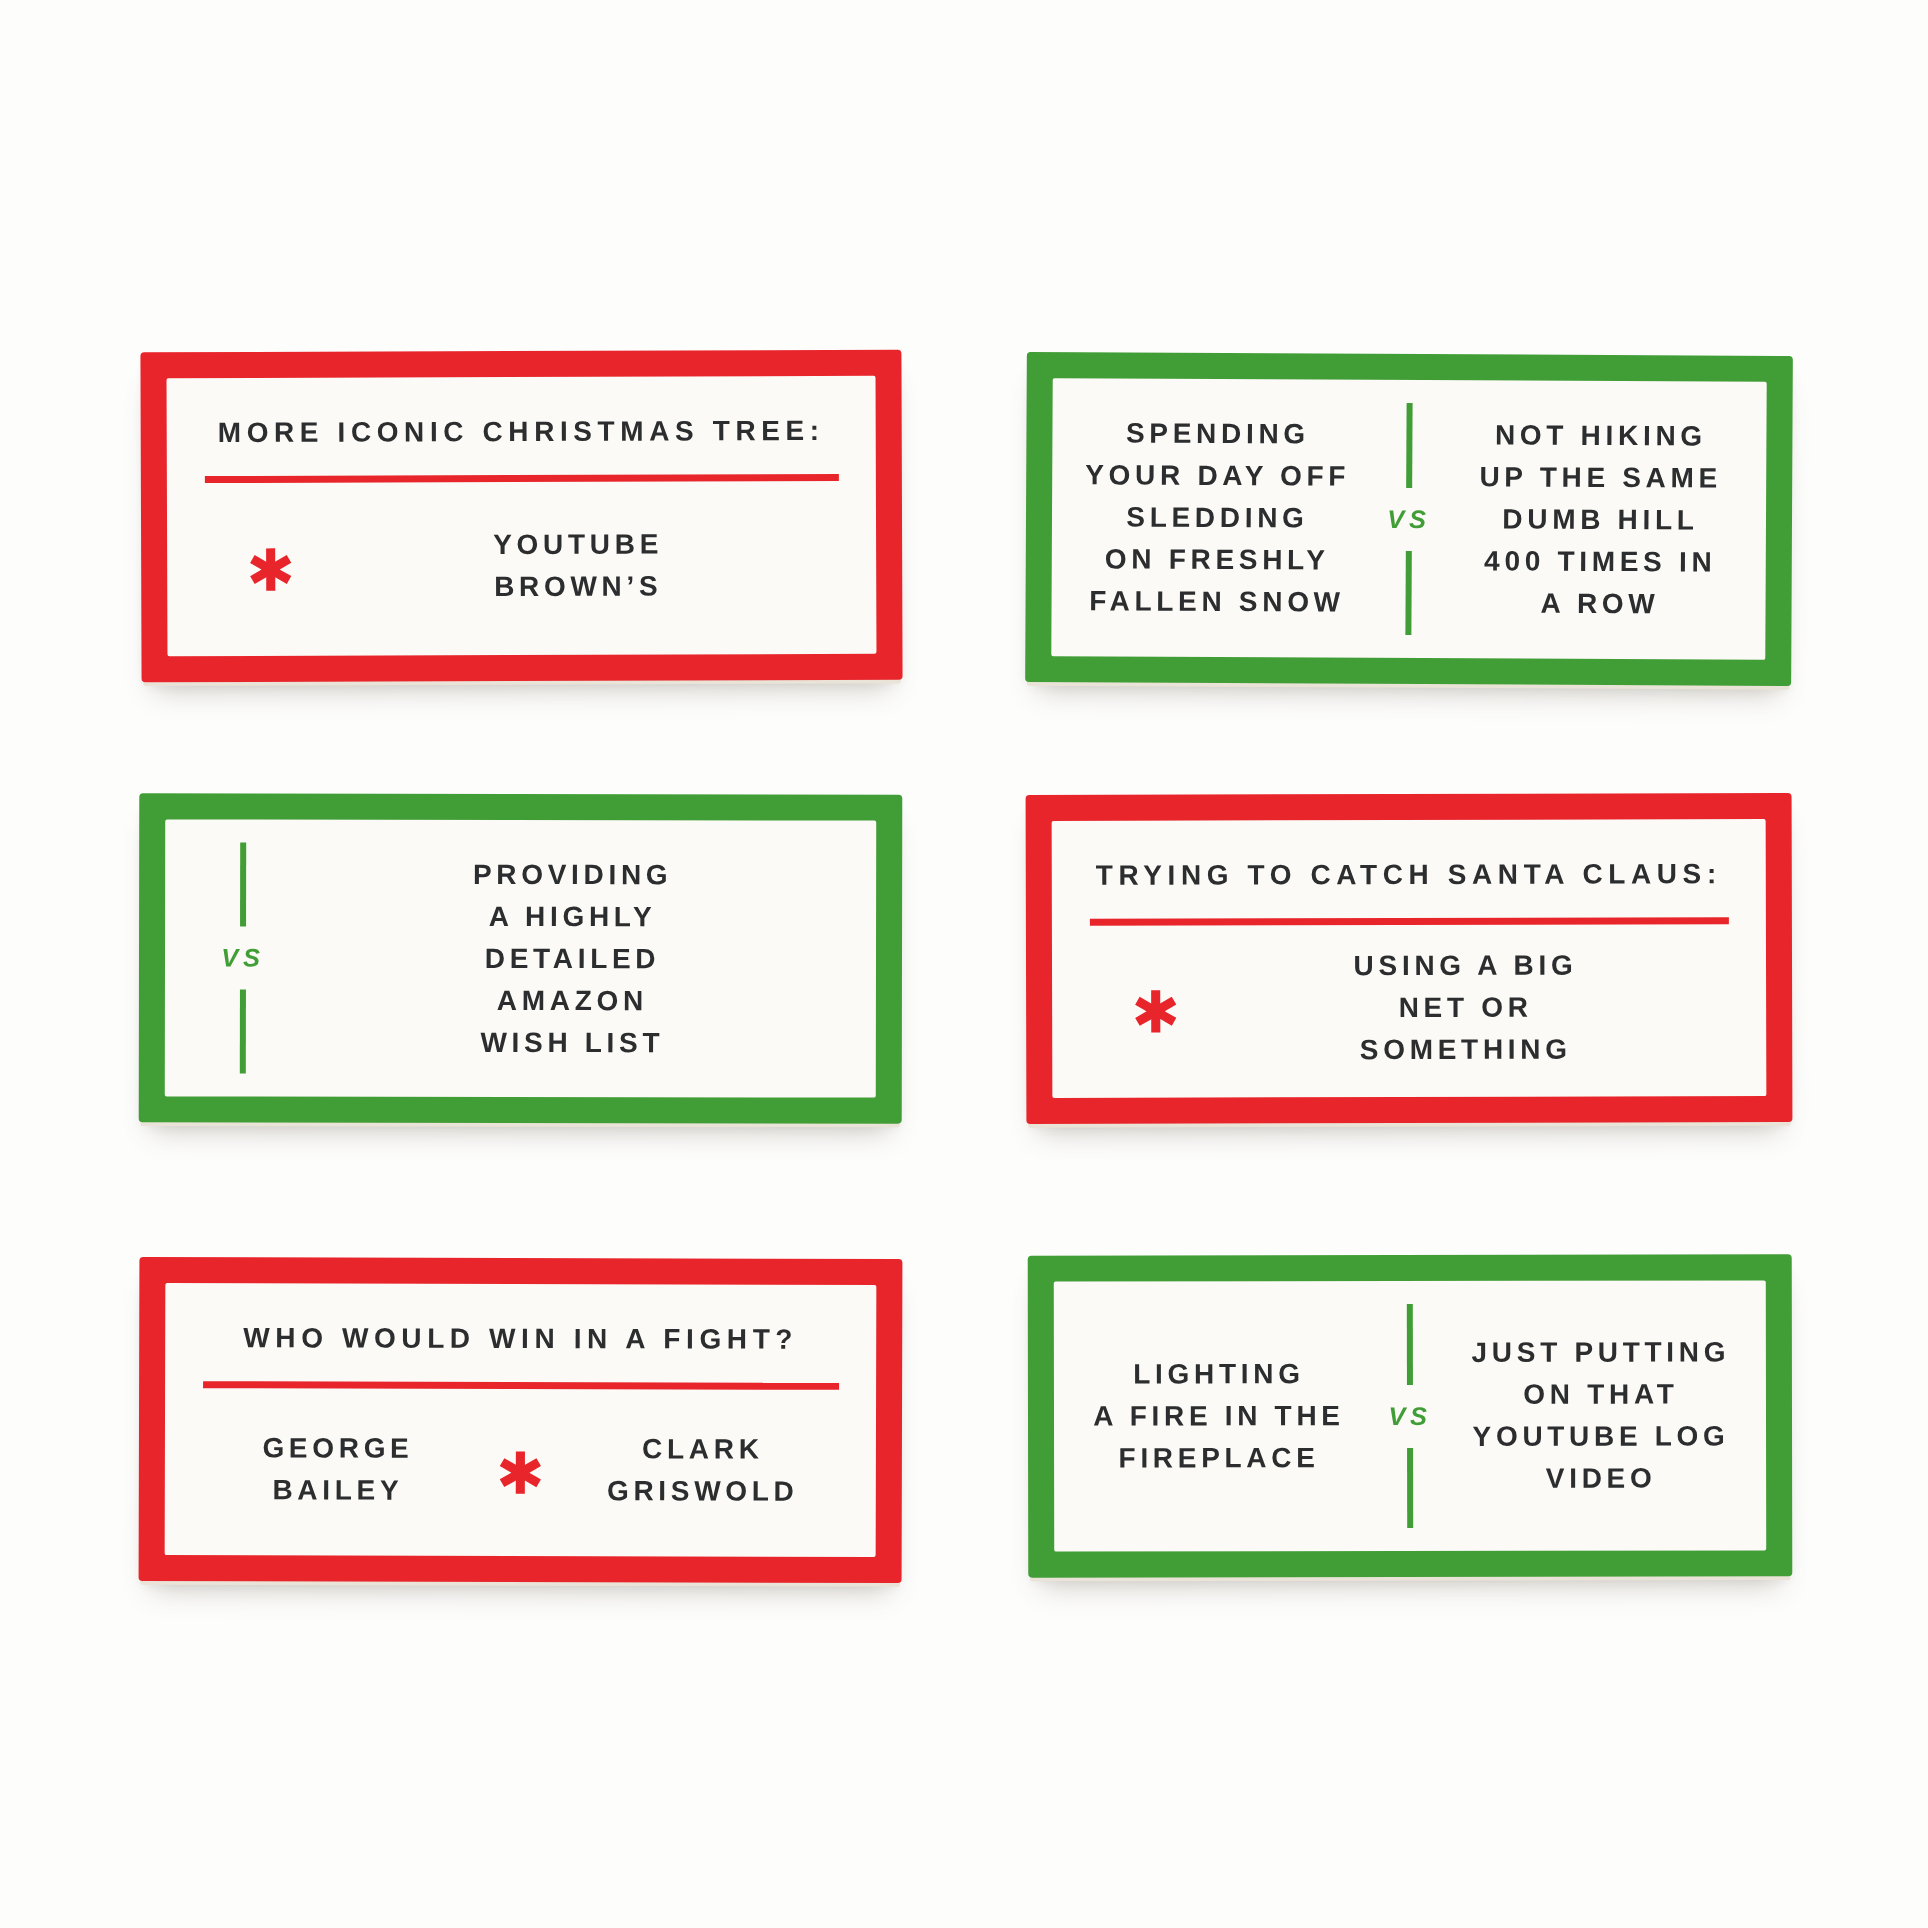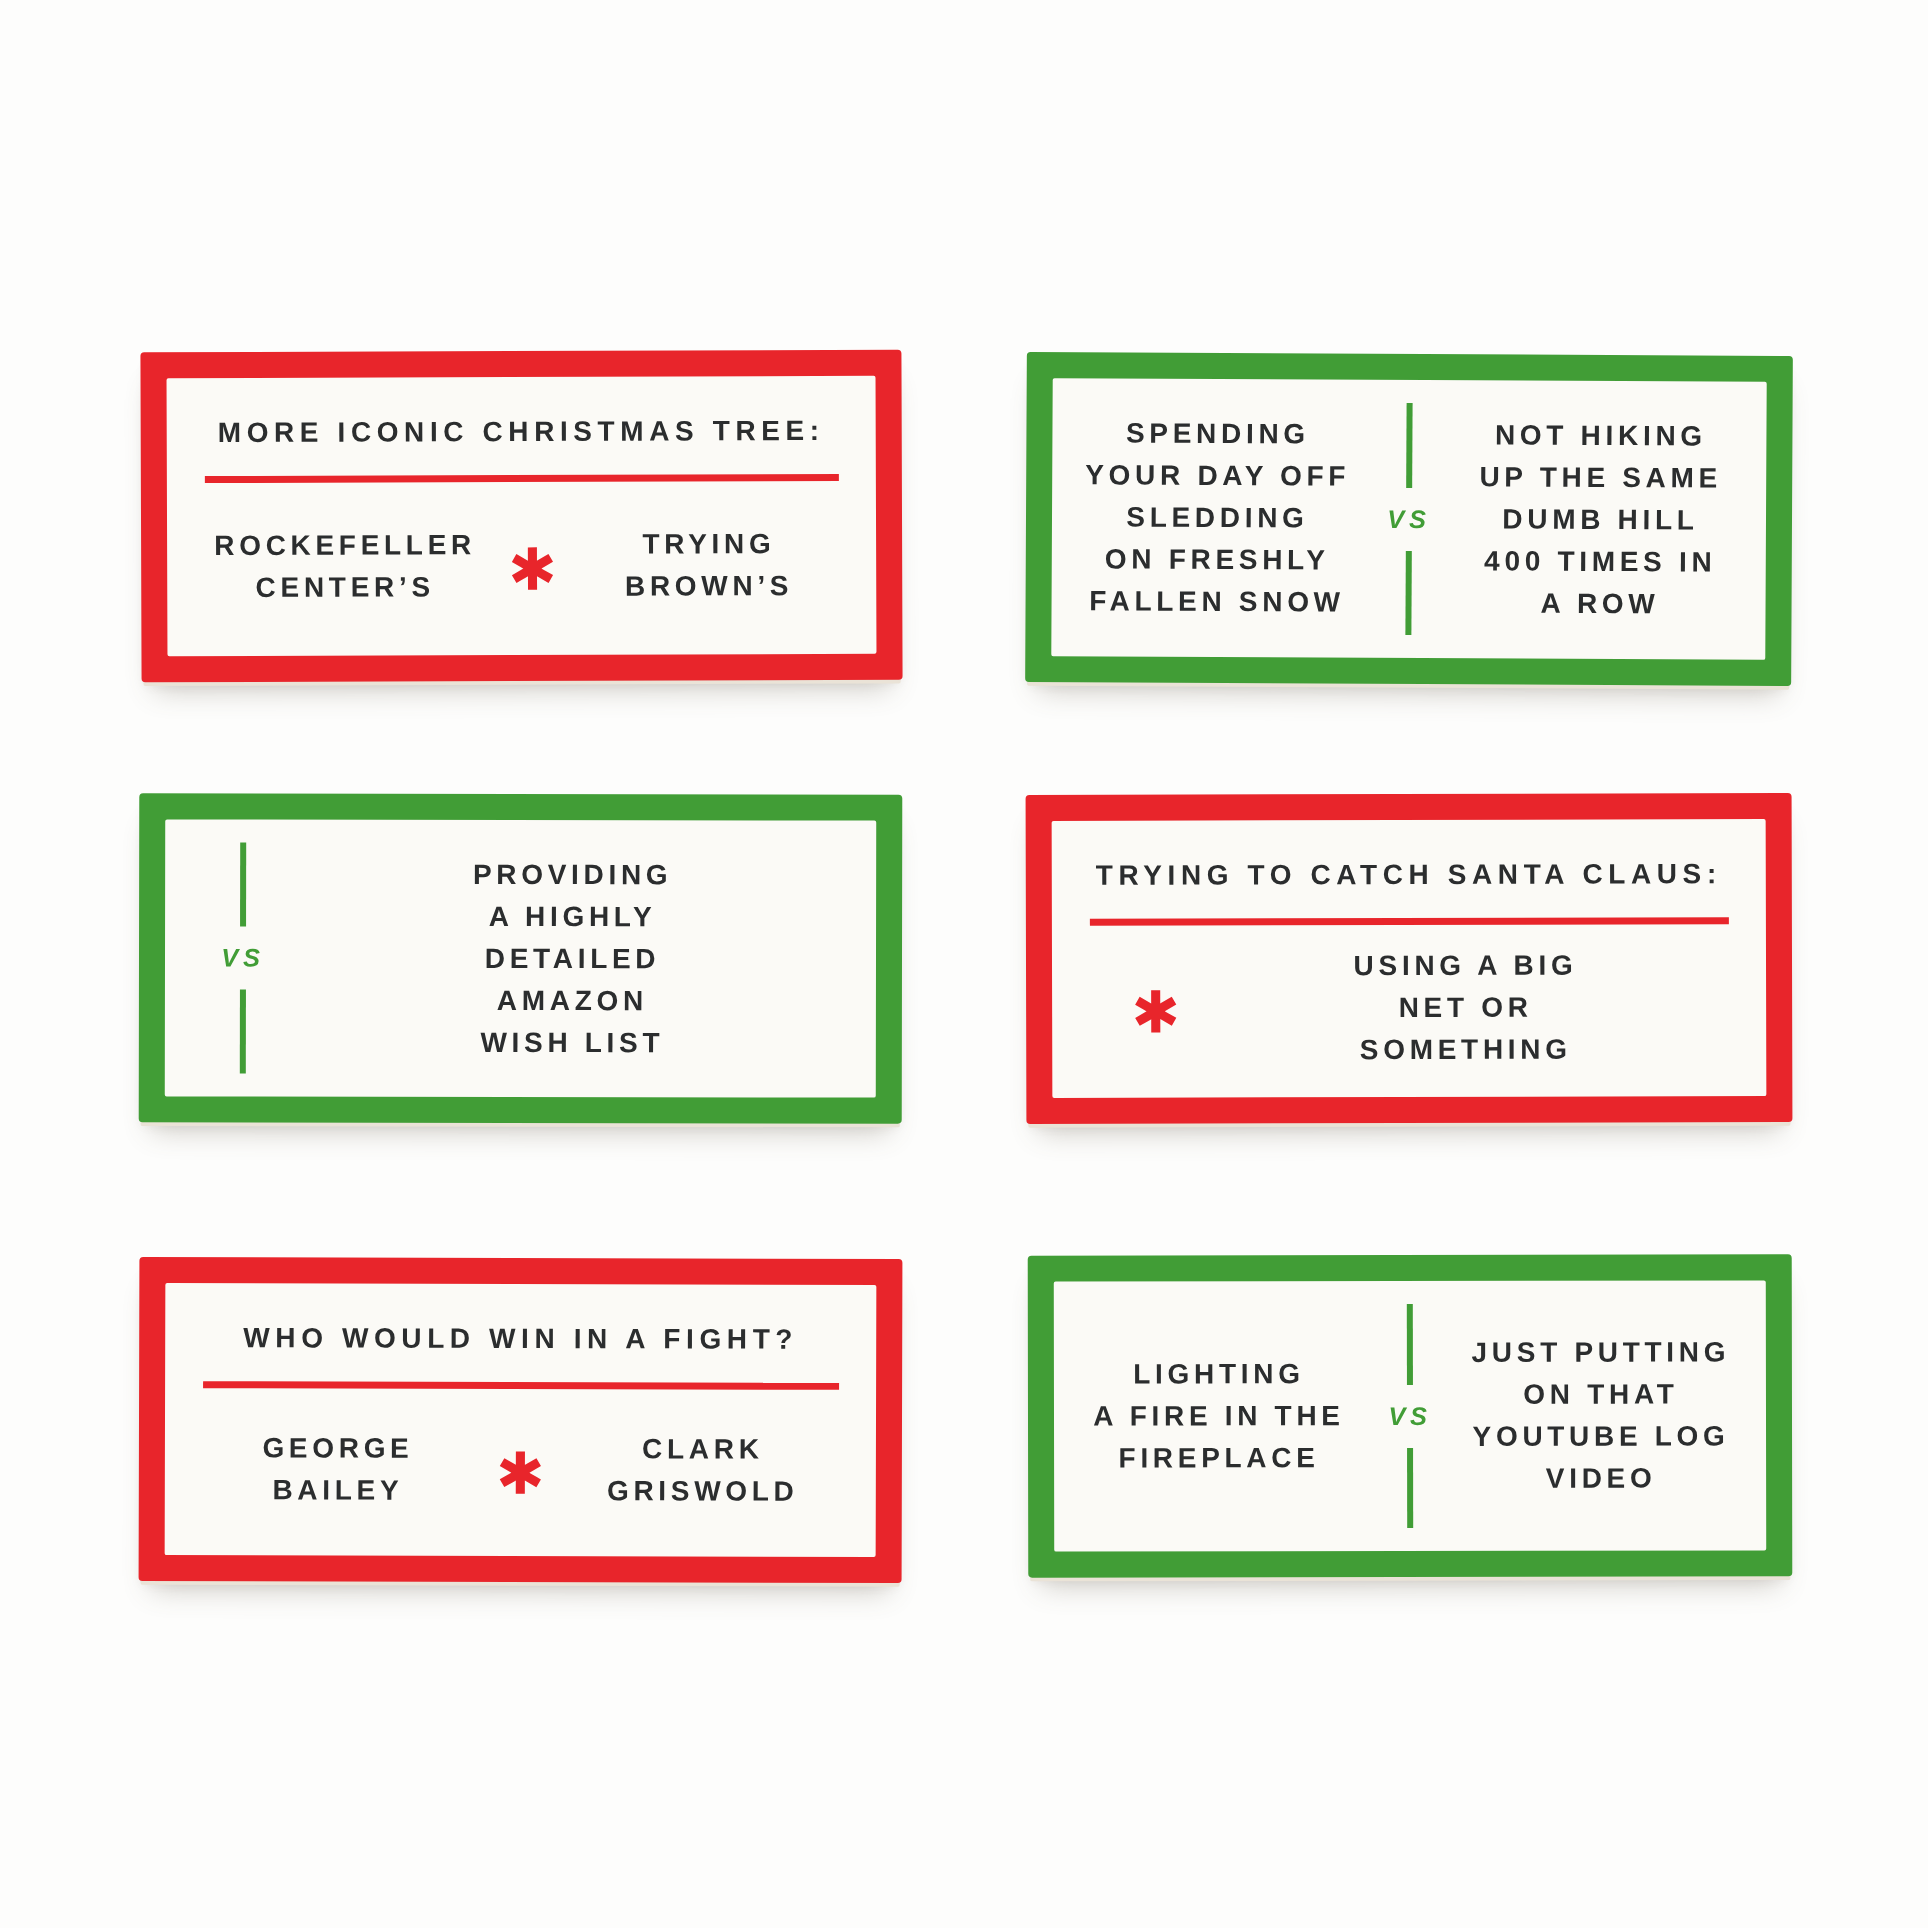--- a/index.html
+++ b/index.html
@@ -113,24 +113,22 @@
 </head>
 <body>
 
 <div class="stage">
 
   <div class="card red" style="left:141px; top:351px; width:761px; height:330px; transform:rotate(-0.2deg);">
     <div class="card-inner header-layout">
       <div class="card-title">MORE ICONIC CHRISTMAS TREE:</div>
       <div class="title-rule"></div>
       <div class="header-body">
-        <div class="option">ROCKEFELLER
-CENTER’S</div>
         <div class="asterisk">✱</div>
-        <div class="option">TRYING
+        <div class="option">YOUTUBE
 BROWN’S</div>
       </div>
     </div>
   </div>
 
   <div class="card green" style="left:1026px; top:354px; width:766px; height:330px; transform:rotate(0.3deg);">
     <div class="card-inner vs-layout">
       <div class="vs-body">
         <div class="option">SPENDING
 YOUR DAY OFF

